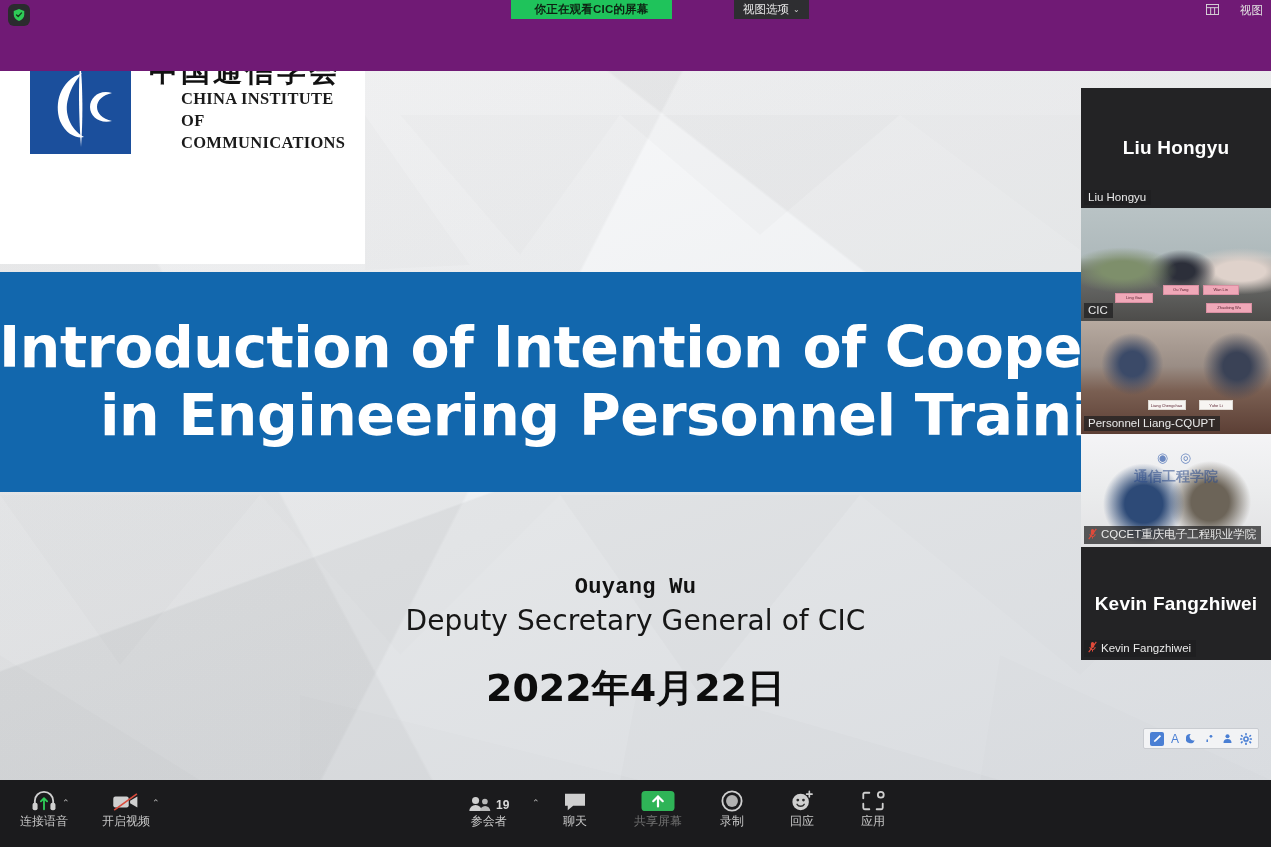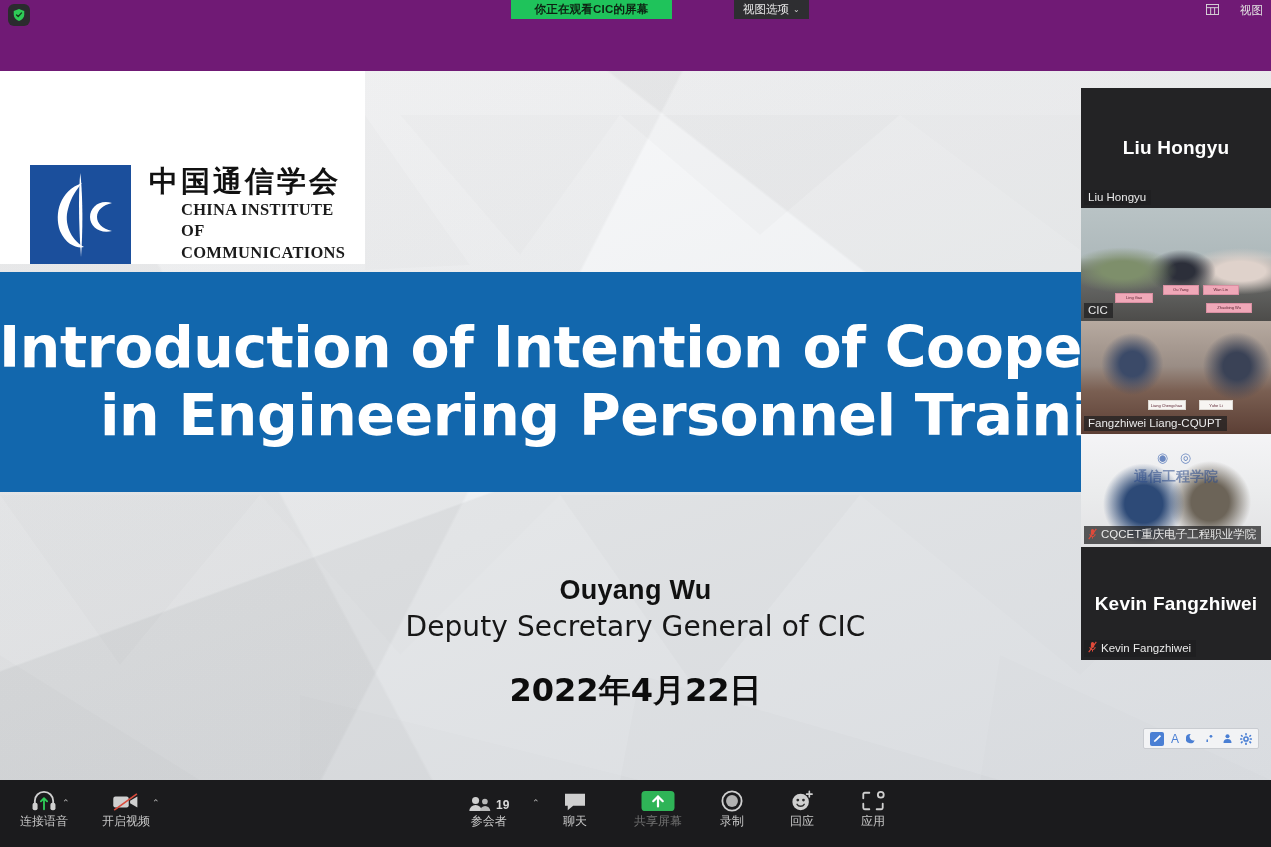--- a/index.html
+++ b/index.html
@@ -55,21 +55,21 @@
   }
   .slide-topline {
     position: absolute; left: 365px; top: 0; right: 0; height: 2px;
     background: #3f86c4; opacity: .75;
   }
   .facets {
     position: absolute; inset: 0; pointer-events: none; opacity: .55;
   }
   .logo-box {
     position: absolute; left: 0px; top: 0px; width: 365px; height: 209px;
-    background: #ffffff; display: flex; align-items: flex-end; padding-left: 30px; gap: 18px;
+    background: #ffffff; display: flex; align-items: flex-start; padding-left: 30px; gap: 18px;
   }
   .logo-mark {
     width: 101px; height: 99px; background: #1b4f9c; flex: 0 0 auto; position: relative;
   }
   .logo-text { display: flex; flex-direction: column; }
   .logo-cn {
     font-family: "DejaVu Sans", "Liberation Sans", sans-serif;
     font-size: 29px; font-weight: 700; color: #111; letter-spacing: 3px; line-height: 1.15;
   }
   .logo-en1, .logo-en2 {
@@ -84,29 +84,29 @@
   .title-l1, .title-l2 {
     color: #fff; font-weight: 700; font-size: 57px; line-height: 1.05;
     white-space: nowrap; font-family: "DejaVu Sans", "Liberation Sans", sans-serif;
     letter-spacing: -0.5px;
   }
   .presenter-block {
     position: absolute; left: 0; top: 520px; width: 1271px;
     display: flex; flex-direction: column; align-items: center; gap: 4px;
   }
   .pres-name {
-    font-size: 27px; font-weight: 700; color: #111; letter-spacing: .3px;
-    font-family: Liberation Sans, sans-serif;
+    font-size: 22px; font-weight: 700; color: #111; letter-spacing: .3px;
+    font-family: Liberation Mono, monospace;
   }
   .pres-role {
     font-size: 28px; color: #171717; letter-spacing: .1px;
     font-family: "DejaVu Sans", "Liberation Sans", sans-serif;
   }
   .pres-date {
-    margin-top: 22px; font-size: 32px; font-weight: 700; color: #0d0d0d;
+    margin-top: 22px; font-size: 38px; font-weight: 700; color: #0d0d0d;
     font-family: "DejaVu Sans", "Liberation Sans", sans-serif;
   }
 
   
   .annot-bar {
     position: absolute; left: 1143px; top: 728px; height: 21px;
     background: #f2f3f5; border: 1px solid #c9ccd1; border-radius: 2px;
     display: flex; align-items: center; gap: 7px; padding: 0 6px; z-index: 30;
   }
   .annot-bar .ai { color: #4a7fd4; font-size: 12px; line-height: 1; display: flex; align-items: center; }
@@ -332,21 +332,21 @@
         <span>CIC</span>
       </div>
     </div>
 
     <div class="tile tile-h113">
       <div class="photo ph-cqupt">
         <div class="nameplate" style="left:35%;top:70%;width:20%;height:9%;background:#f7f5f2;border-color:#ddd8d2;">Liang Chengchao</div>
         <div class="nameplate" style="left:62%;top:70%;width:18%;height:9%;background:#f7f5f2;border-color:#ddd8d2;">Yuhe Li</div>
       </div>
       <div class="tile-label">
-        <span>Fangzhiwei Liang-CQUPT</span>
+        <span>Personnel Liang-CQUPT</span>
       </div>
     </div>
 
     <div class="tile tile-h113">
       <div class="photo ph-cqcet">
         <div class="ph-dots">◉ ◎</div>
         <div class="ph-cnlogo">通信工程学院</div>
       </div>
       <div class="tile-label">
         <span class="mic-off">

